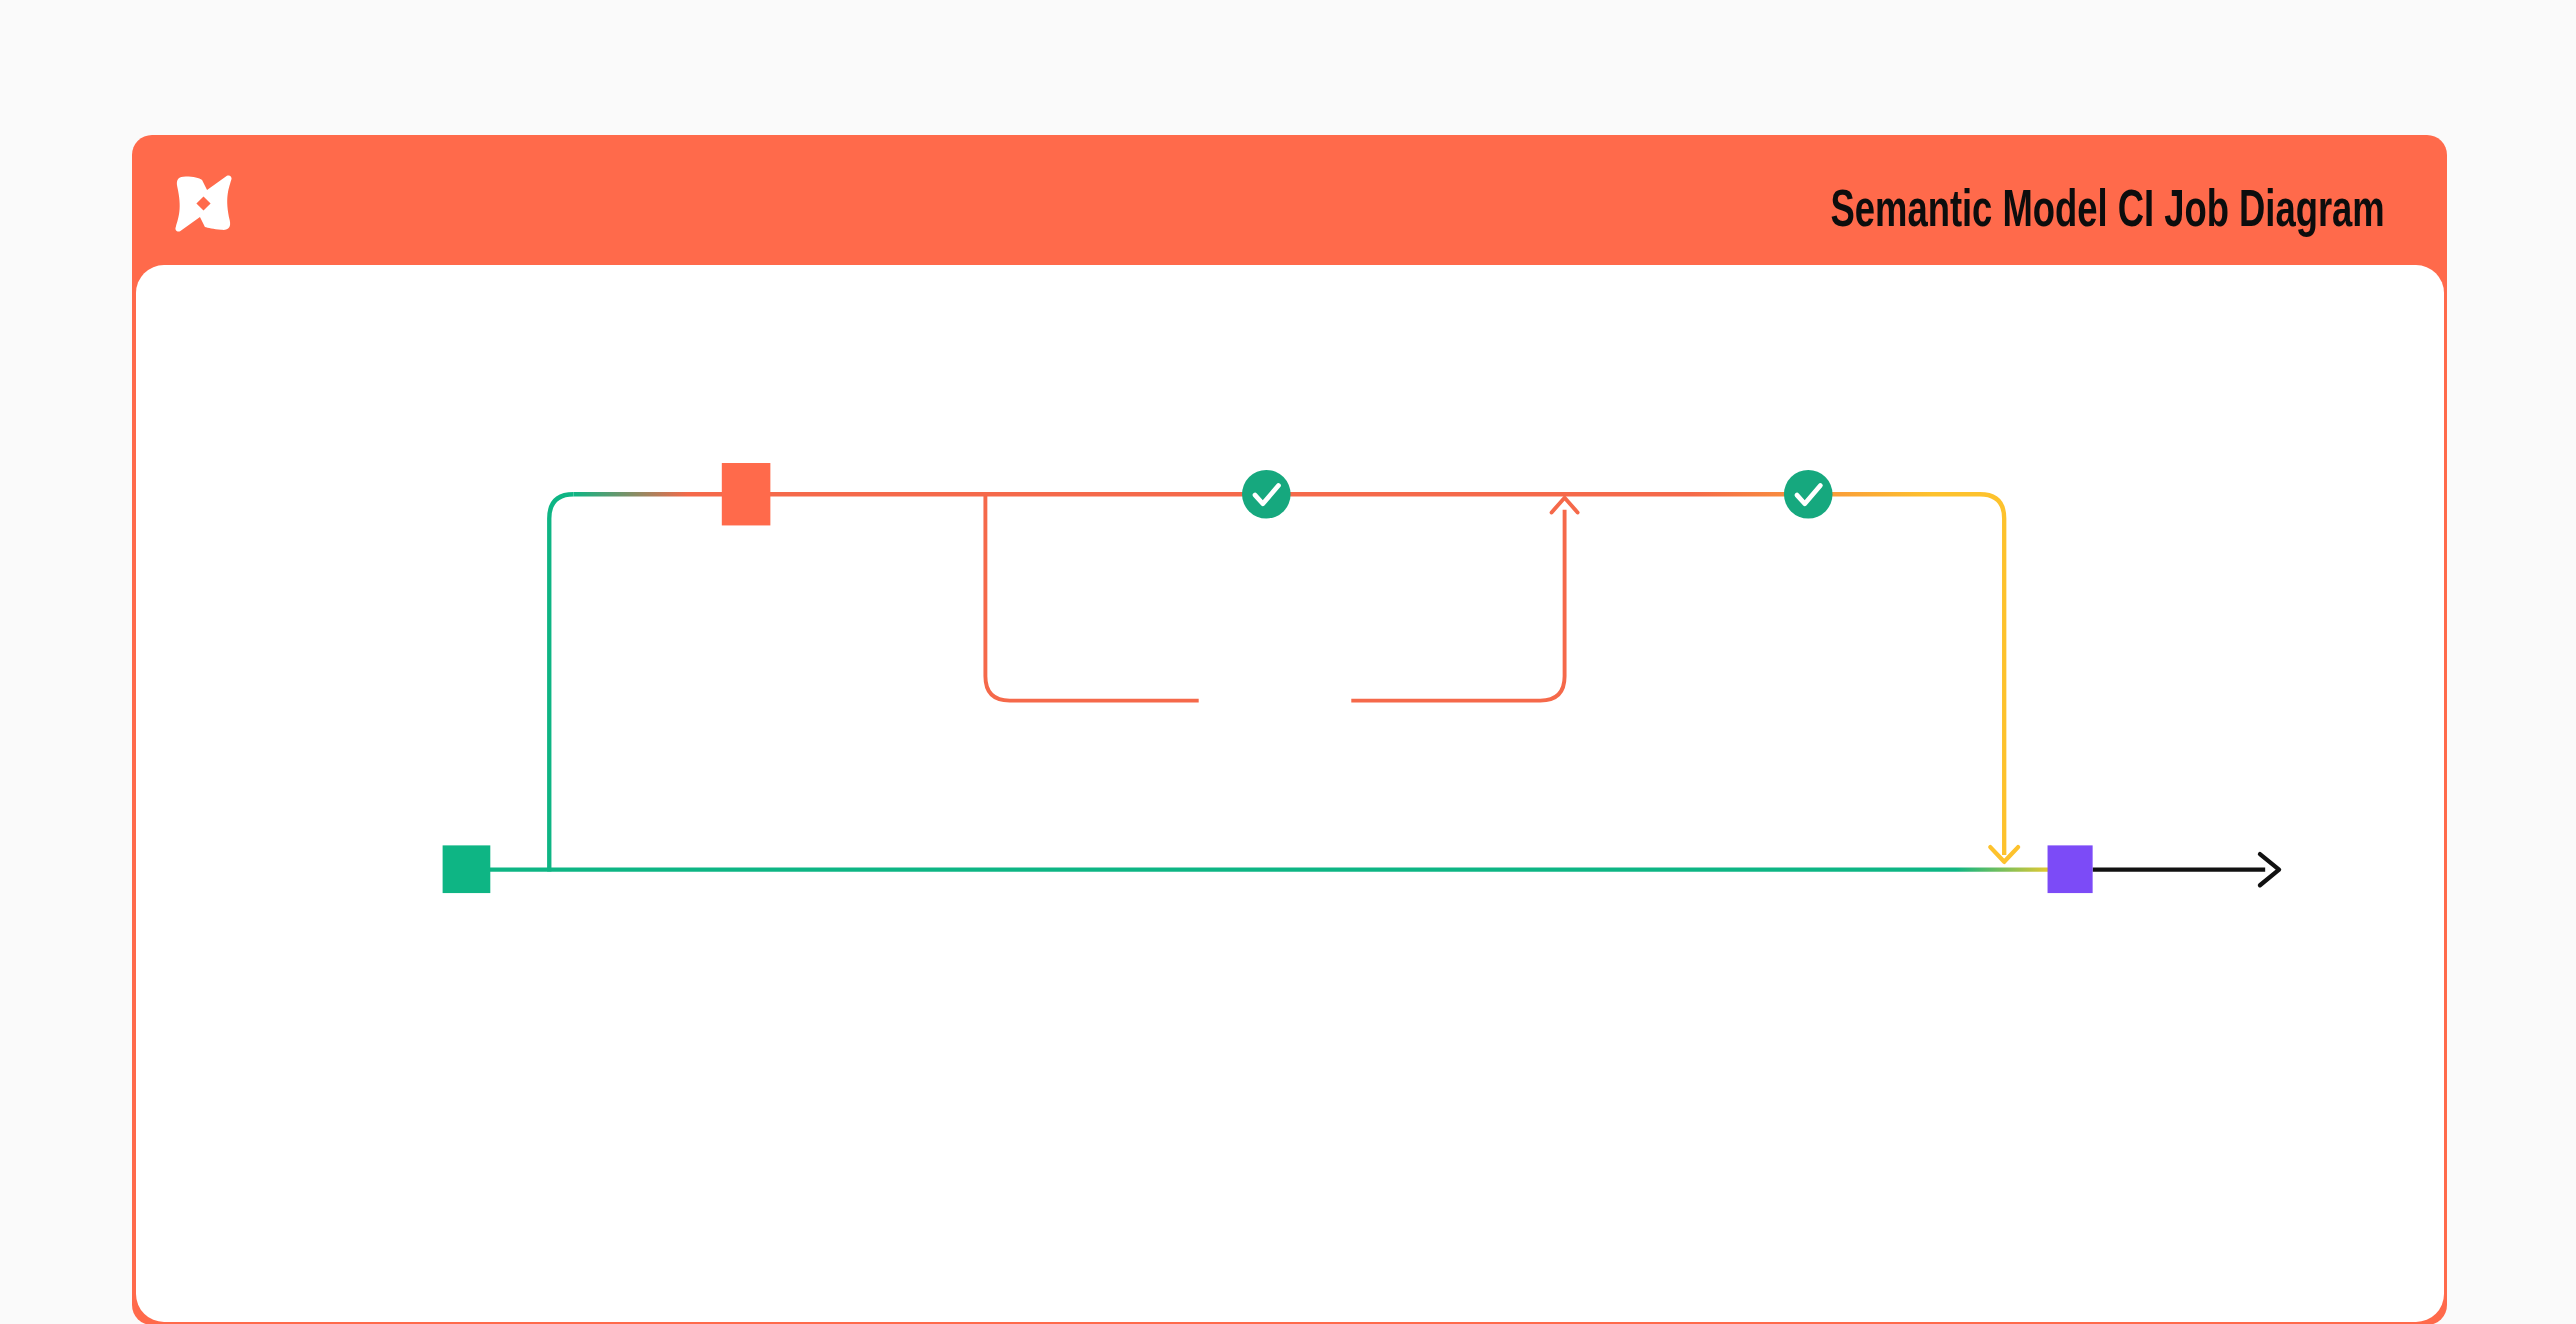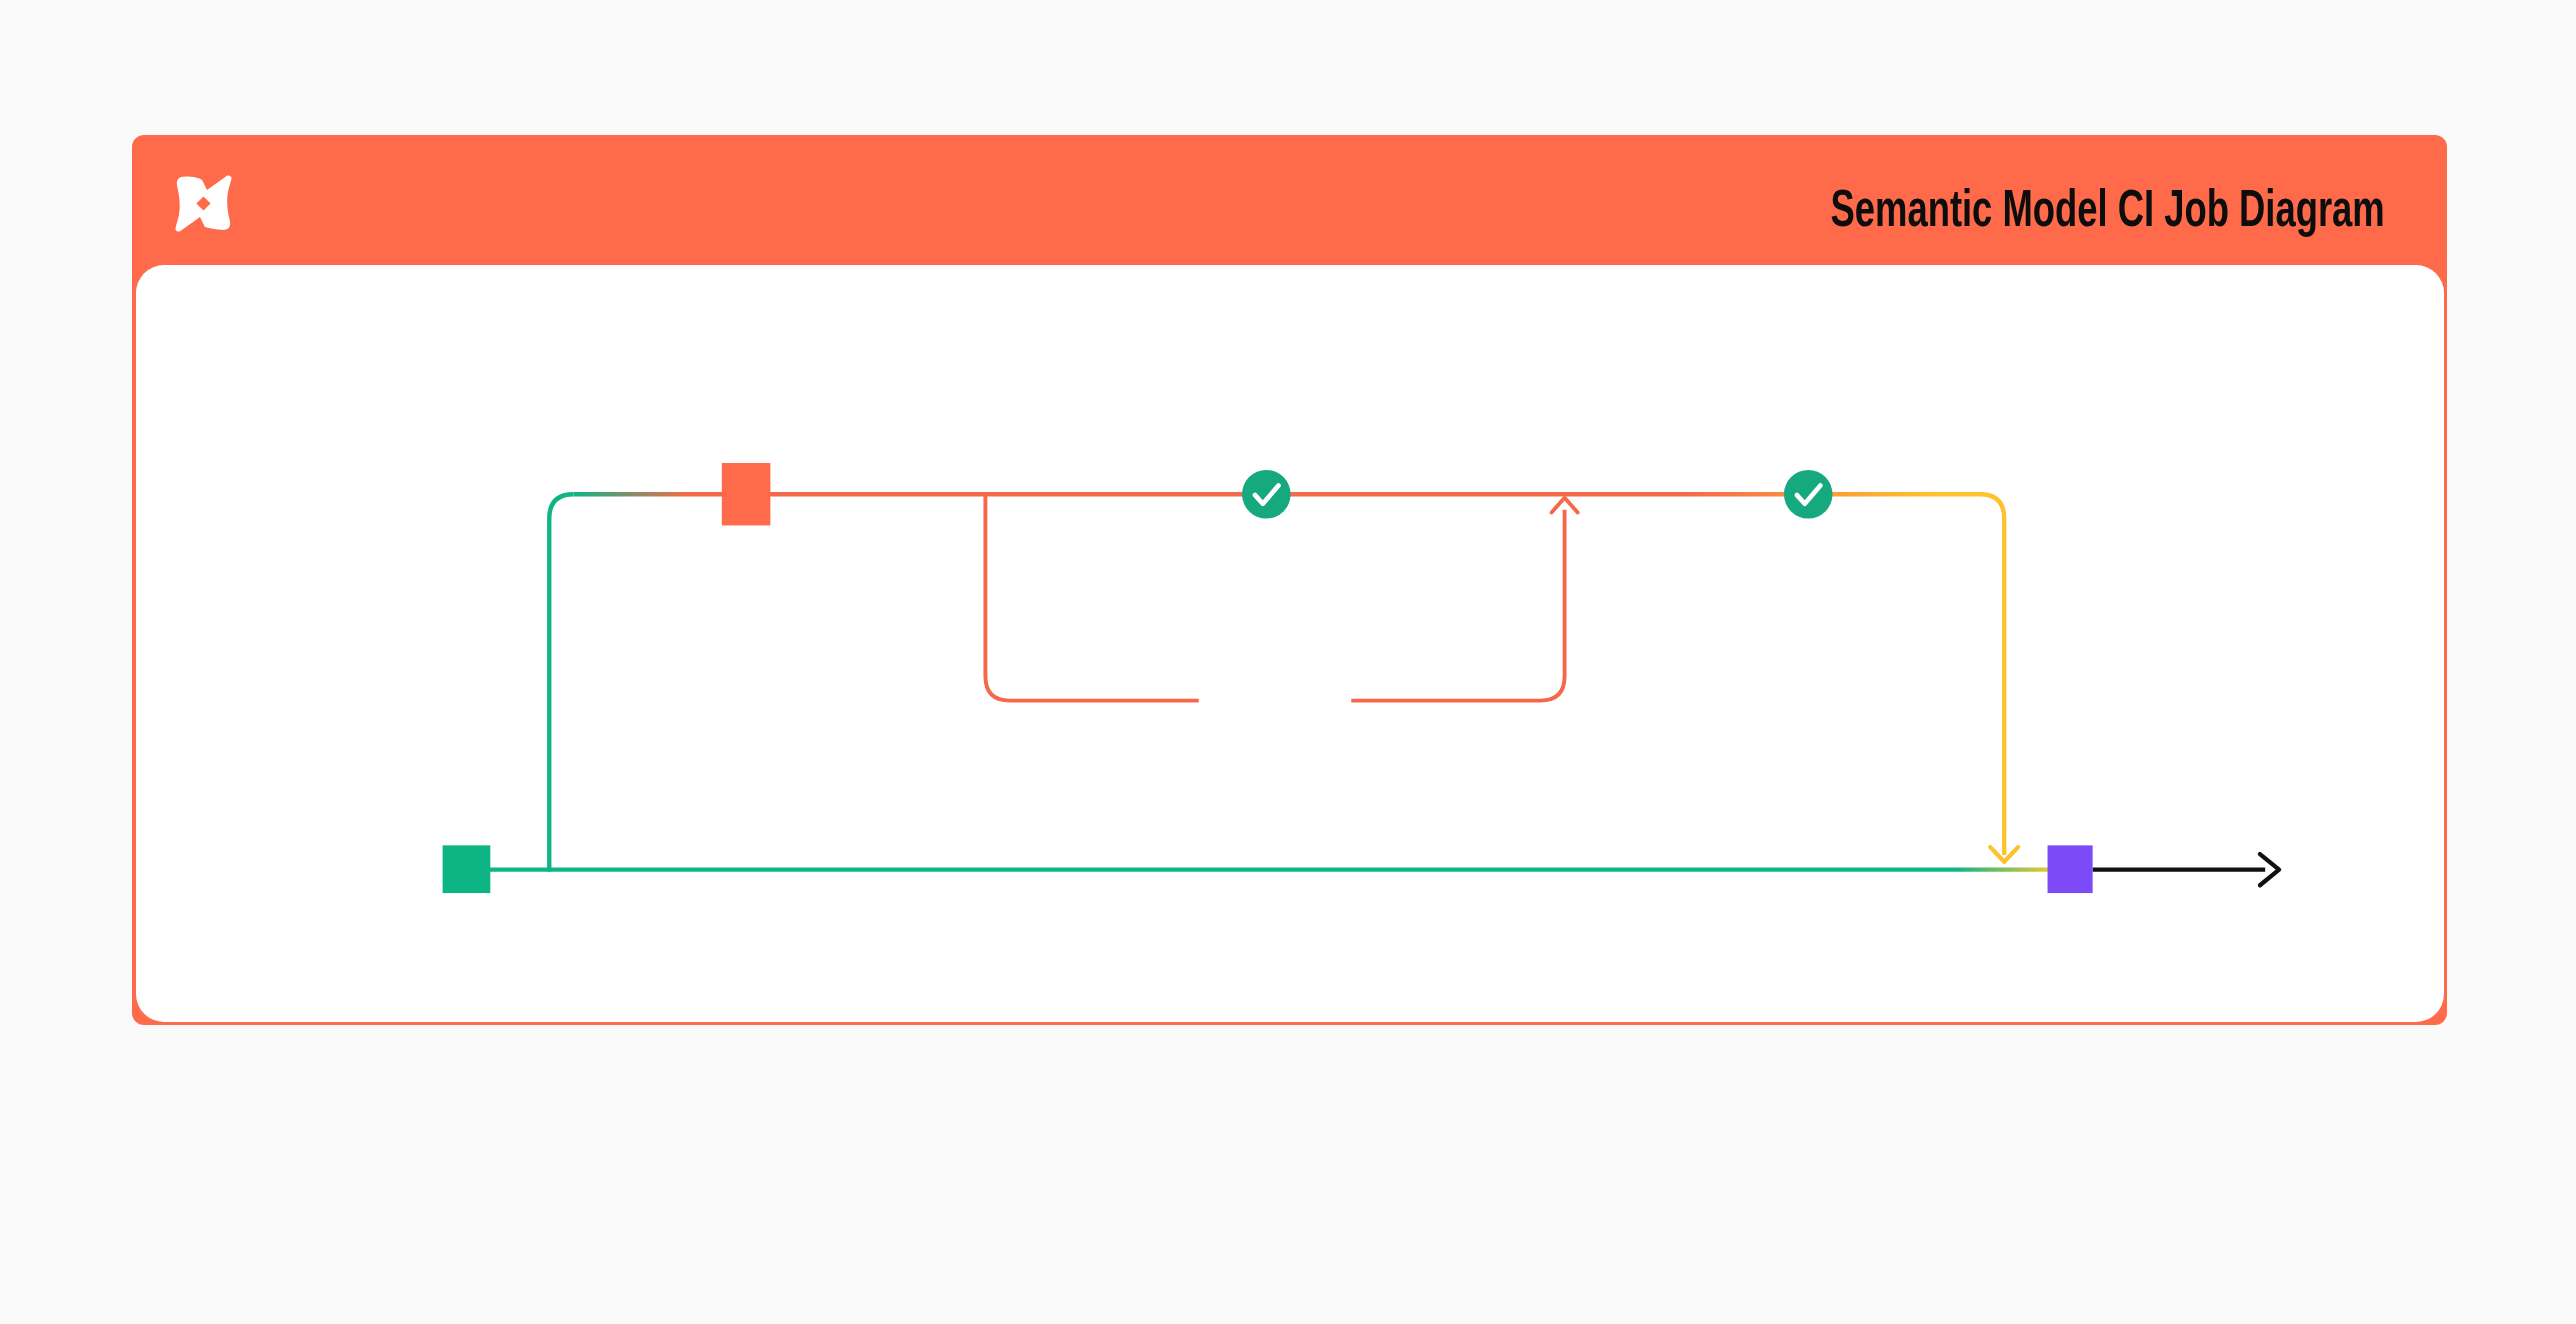--- a/index.html
+++ b/index.html
@@ -7,22 +7,22 @@
     --check-green:#16A87E; --success-green:#1CAE87; --line-yellow:#FDC22D;
     --merge-purple:#7C4BF7; --text-dark:#17393C; --title-black:#0D0D0D;
     --page-bg:#FAFAFA; --card-bg:#FFFFFF;
   }
   *{margin:0;padding:0;box-sizing:border-box;}
   html,body{width:2576px;height:1324px;overflow:hidden;}
   body{background:var(--page-bg);font-family:"DejaVu Sans Mono","Liberation Mono",monospace;}
   .page{position:relative;width:2576px;height:1324px;background:var(--page-bg);}
 
   
-  .card{position:absolute;left:132px;top:135px;width:2315px;height:890px;
-        background:var(--brand-orange);border-radius:12px;overflow:hidden;z-index:1;}
+  .card{position:absolute;left:132px;top:135px;width:2315px;height:1190px;
+        background:var(--brand-orange);border-radius:20px;overflow:hidden;z-index:1;}
   .card-body{position:absolute;left:3.5px;right:3.5px;top:130px;bottom:3.5px;
         background:var(--card-bg);border-radius:28px;}
   .card-header{position:absolute;left:0;top:0;right:0;height:130px;}
   .dbt-logo{position:absolute;left:36px;top:32px;width:71px;height:73px;}
   .card-title{position:absolute;right:62px;top:42px;height:62px;line-height:62px;
         font-family:"Liberation Sans",sans-serif;font-weight:700;font-size:52px;
         color:var(--title-black);white-space:nowrap;}
   .card-title .squeeze{display:inline-block;transform:scaleX(0.7);transform-origin:100% 50%;}
 
   

